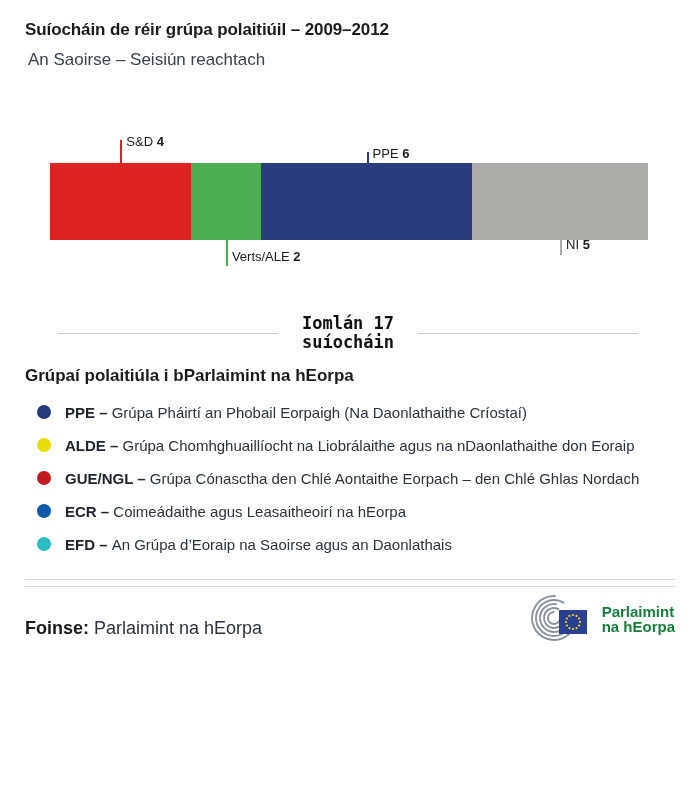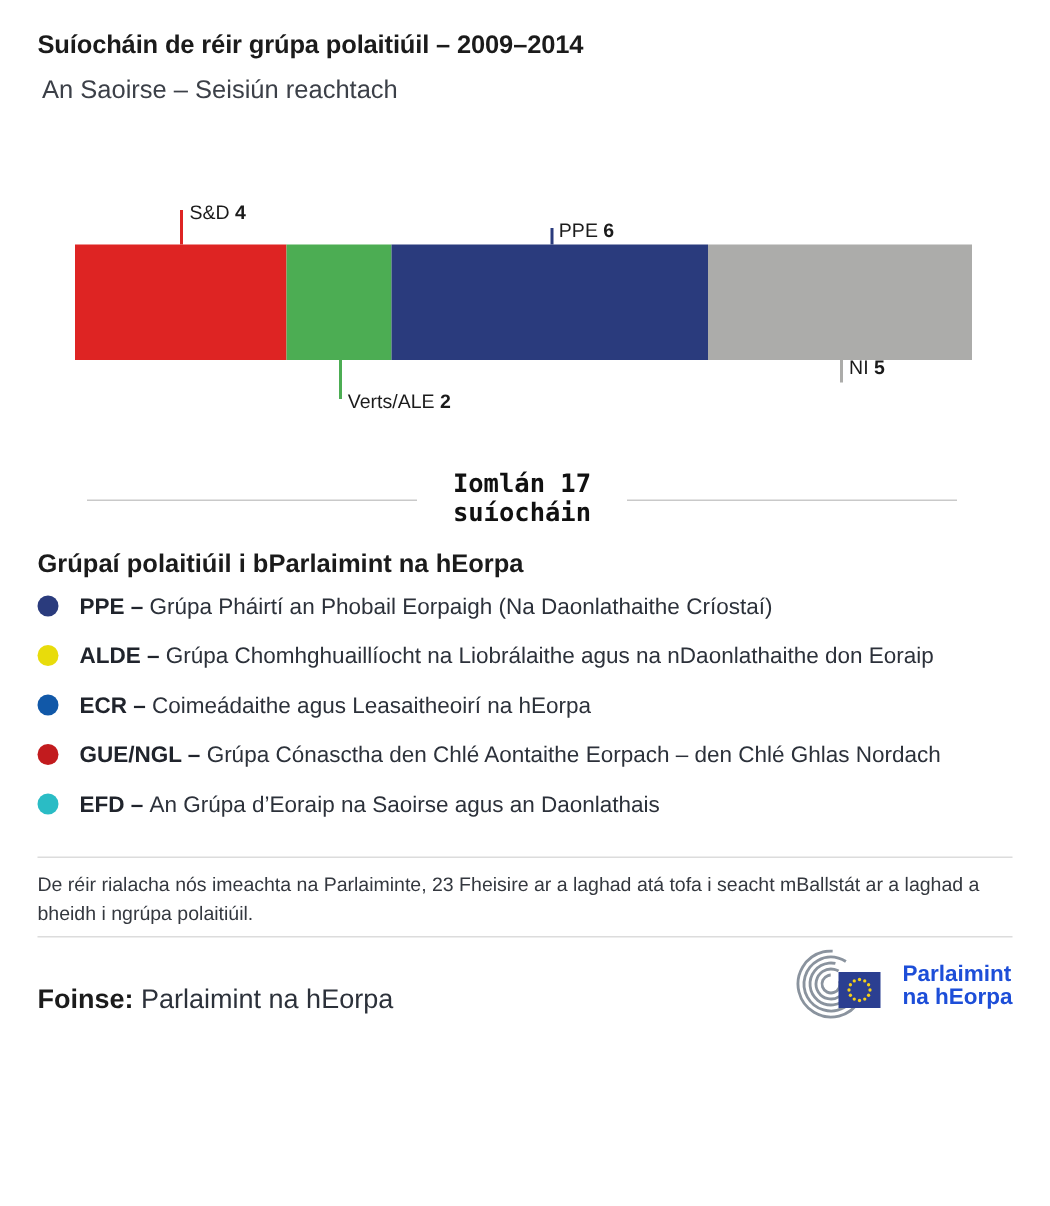--- a/index.html
+++ b/index.html
@@ -17,55 +17,55 @@
   .seg{height:100%}
   .callout{position:absolute;top:0;height:100%;width:0;font-size:13px;color:#1b1b1b}
   .callout .tick{position:absolute;left:0;width:2px}
   .callout .lbl{position:absolute;left:6px;white-space:nowrap}
   .callout .cnt{font-weight:bold}
   .co-top-2 .tick{top:10px;height:23px}
   .co-top-2 .lbl{top:4px}
   .co-top-1 .tick{top:22px;height:11px}
   .co-top-1 .lbl{top:16px}
   .co-bot-2 .tick{top:110px;height:26px}
-  .co-bot-2 .lbl{top:130px}
+  .co-bot-2 .lbl{top:119px}
   .co-bot-1 .tick{top:110px;height:15px}
   .co-bot-1 .lbl{top:107px}
 
   
   .total-row{display:flex;align-items:center;gap:24px;margin:34px 62px 0 58px}
   .total-row .rule{flex:1;height:1px;background:#c9c9c9}
   .total-text{
     font-family:"DejaVu Sans Mono",monospace;font-weight:bold;
     font-size:17px;line-height:19px;text-align:center;white-space:pre-line;color:#111;
   }
 
   
   .legend-heading{margin:14px 25px 4px 25px;font-size:17px;font-weight:bold;color:#1b1b1b}
-  ul.legend{list-style:none;margin:0;padding:4px 12px 0 25px}
+  ul.legend{list-style:none;margin:12px;padding:4px 12px 0 25px}
   ul.legend li{position:relative;padding-left:28px;margin-bottom:12px;font-size:15px;line-height:21px;color:#2c313a}
   ul.legend .dot{position:absolute;left:0;top:3px;width:14px;height:14px;border-radius:50%}
   ul.legend .abbr{font-weight:bold;color:#20242c}
 
   
   .footer{margin:0 25px}
   .hr{height:1px;background:#dcdcdc}
   .hr1{margin-top:24px}
   .note{margin-top:8px;font-size:13px;line-height:19px;color:#34383f;max-width:655px}
   .hr2{margin-top:6px}
   .bottom-row{display:flex;justify-content:space-between;align-items:flex-end;margin-top:8px}
   .source{font-size:18px;color:#2c313a;margin-bottom:4px}
   .source .src-label{font-weight:bold;color:#1b1b1b}
   .ep-logo{display:flex;align-items:center}
-  .ep-logo-text{margin-left:12px;font-size:15px;line-height:15px;font-weight:bold;color:#1d4ed8}
+  .ep-logo-text{margin-left:12px;font-size:15px;line-height:15px;font-weight:bold;color:#15803d}
 </style>
 </head>
 <body>
 
-<h1 class="title">Suíocháin de réir grúpa polaitiúil – 2009–2014</h1>
+<h1 class="title">Suíocháin de réir grúpa polaitiúil – 2009–2012</h1>
 <div class="subtitle">An Saoirse – Seisiún reachtach</div>
 
 <div class="chart">
   <div class="bar">
       <div class="seg" style="flex: 4 0 0px; background: rgb(222, 36, 35);"></div>
       <div class="seg" style="flex: 2 0 0px; background: rgb(76, 173, 83);"></div>
       <div class="seg" style="flex: 6 0 0px; background: rgb(42, 59, 125);"></div>
       <div class="seg" style="flex: 5 0 0px; background: rgb(172, 172, 170);"></div>
     </div>
   <div>
@@ -88,32 +88,31 @@
     </div>
 </div>
 
 <div class="total-row">
   <div class="rule"></div>
   <div class="total-text">Iomlán 17
 suíocháin</div>
   <div class="rule"></div>
 </div>
 
-<div class="legend-heading">Grúpaí polaitiúil i bParlaimint na hEorpa</div>
+<div class="legend-heading">Grúpaí polaitiúla i bParlaimint na hEorpa</div>
 <ul class="legend">
     <li><span class="dot" style="background: rgb(42, 59, 125);"></span><span class="abbr">PPE – </span>Grúpa Pháirtí an Phobail Eorpaigh (Na Daonlathaithe Críostaí)</li>
     <li><span class="dot" style="background: rgb(232, 220, 11);"></span><span class="abbr">ALDE – </span>Grúpa Chomhghuaillíocht na Liobrálaithe agus na nDaonlathaithe don Eoraip</li>
+    <li><span class="dot" style="background: rgb(194, 27, 30);"></span><span class="abbr">GUE/NGL – </span>Grúpa Cónasctha den Chlé Aontaithe Eorpach – den Chlé Ghlas Nordach</li>
     <li><span class="dot" style="background: rgb(17, 88, 168);"></span><span class="abbr">ECR – </span>Coimeádaithe agus Leasaitheoirí na hEorpa</li>
-    <li><span class="dot" style="background: rgb(194, 27, 30);"></span><span class="abbr">GUE/NGL – </span>Grúpa Cónasctha den Chlé Aontaithe Eorpach – den Chlé Ghlas Nordach</li>
     <li><span class="dot" style="background: rgb(42, 188, 197);"></span><span class="abbr">EFD – </span>An Grúpa d’Eoraip na Saoirse agus an Daonlathais</li>
   </ul>
 
 <div class="footer">
   <div class="hr hr1"></div>
-  <div class="note">De réir rialacha nós imeachta na Parlaiminte, 23 Fheisire ar a laghad atá tofa i seacht mBallstát ar a laghad a bheidh i ngrúpa polaitiúil.</div>
   <div class="hr hr2"></div>
   <div class="bottom-row">
     <div class="source">
       <span class="src-label">Foinse:</span>
       <span>Parlaimint na hEorpa</span>
     </div>
     <div class="ep-logo">
       <svg width="62" height="48" viewBox="0 0 62 48">
         <g fill="none" stroke="#8a939e" stroke-width="1.9">
           <circle cx="26" cy="23" r="6" stroke-dasharray="30 8" transform="rotate(-20 26 23)"></circle>

